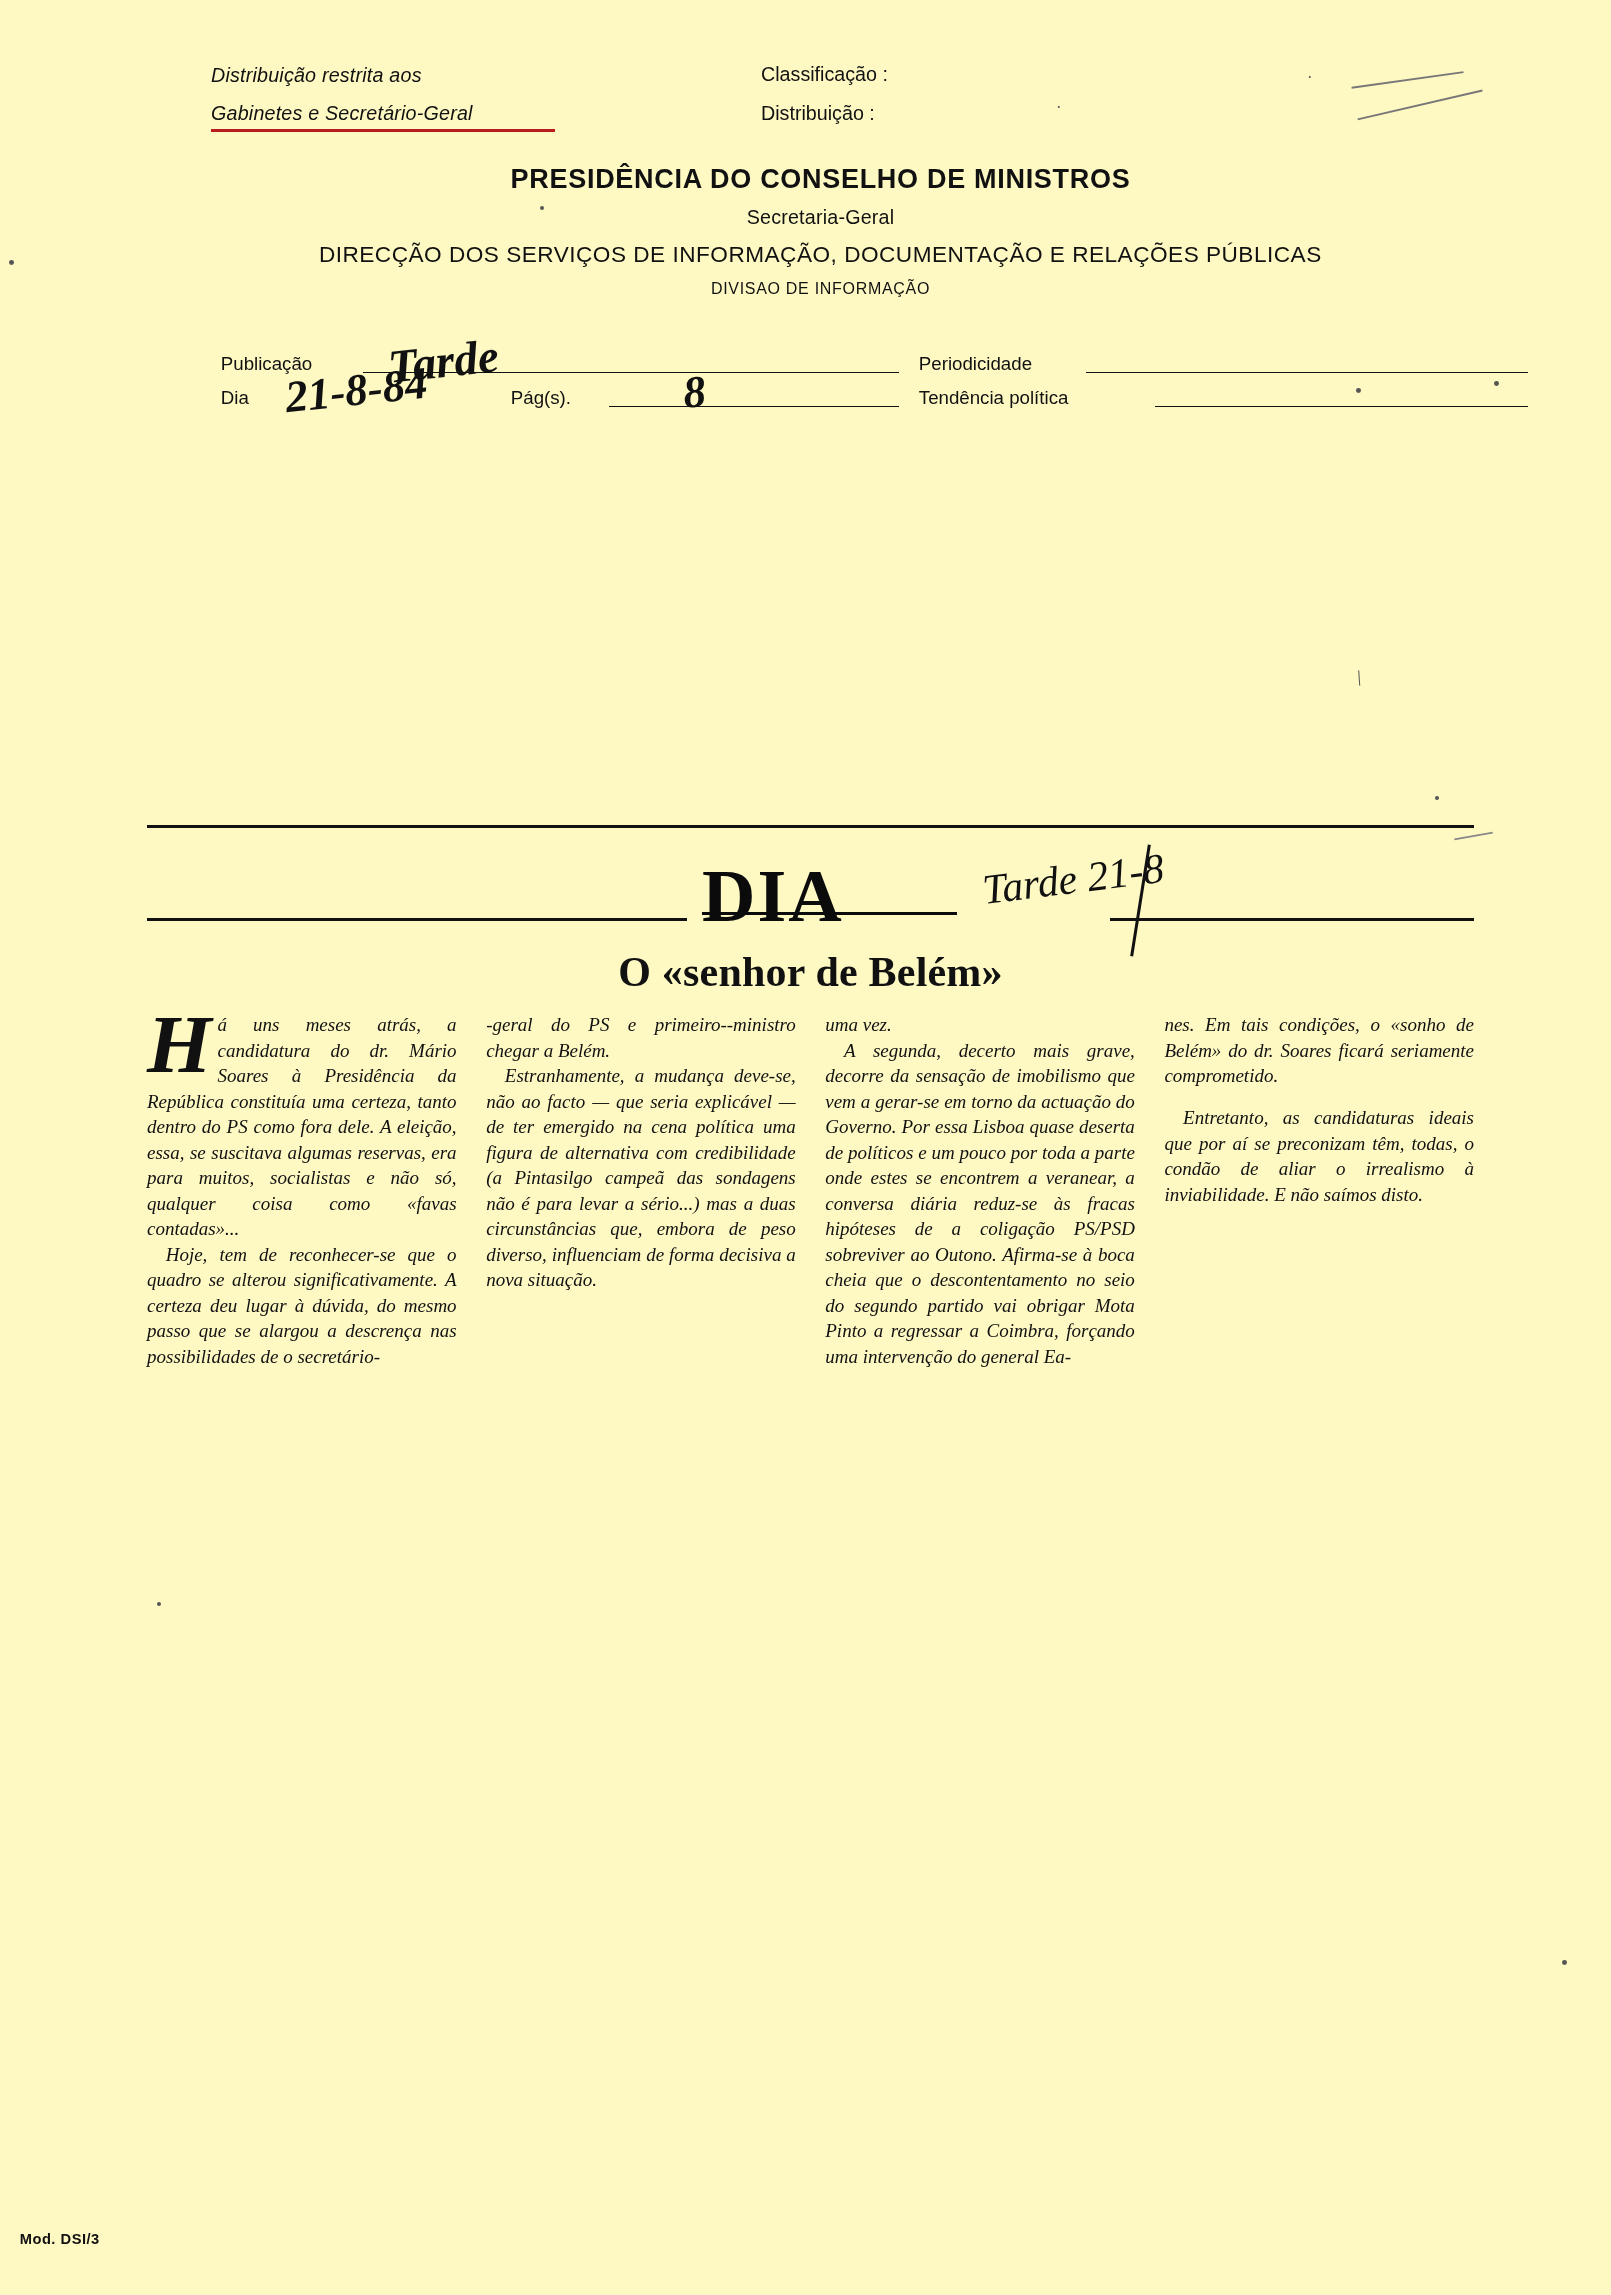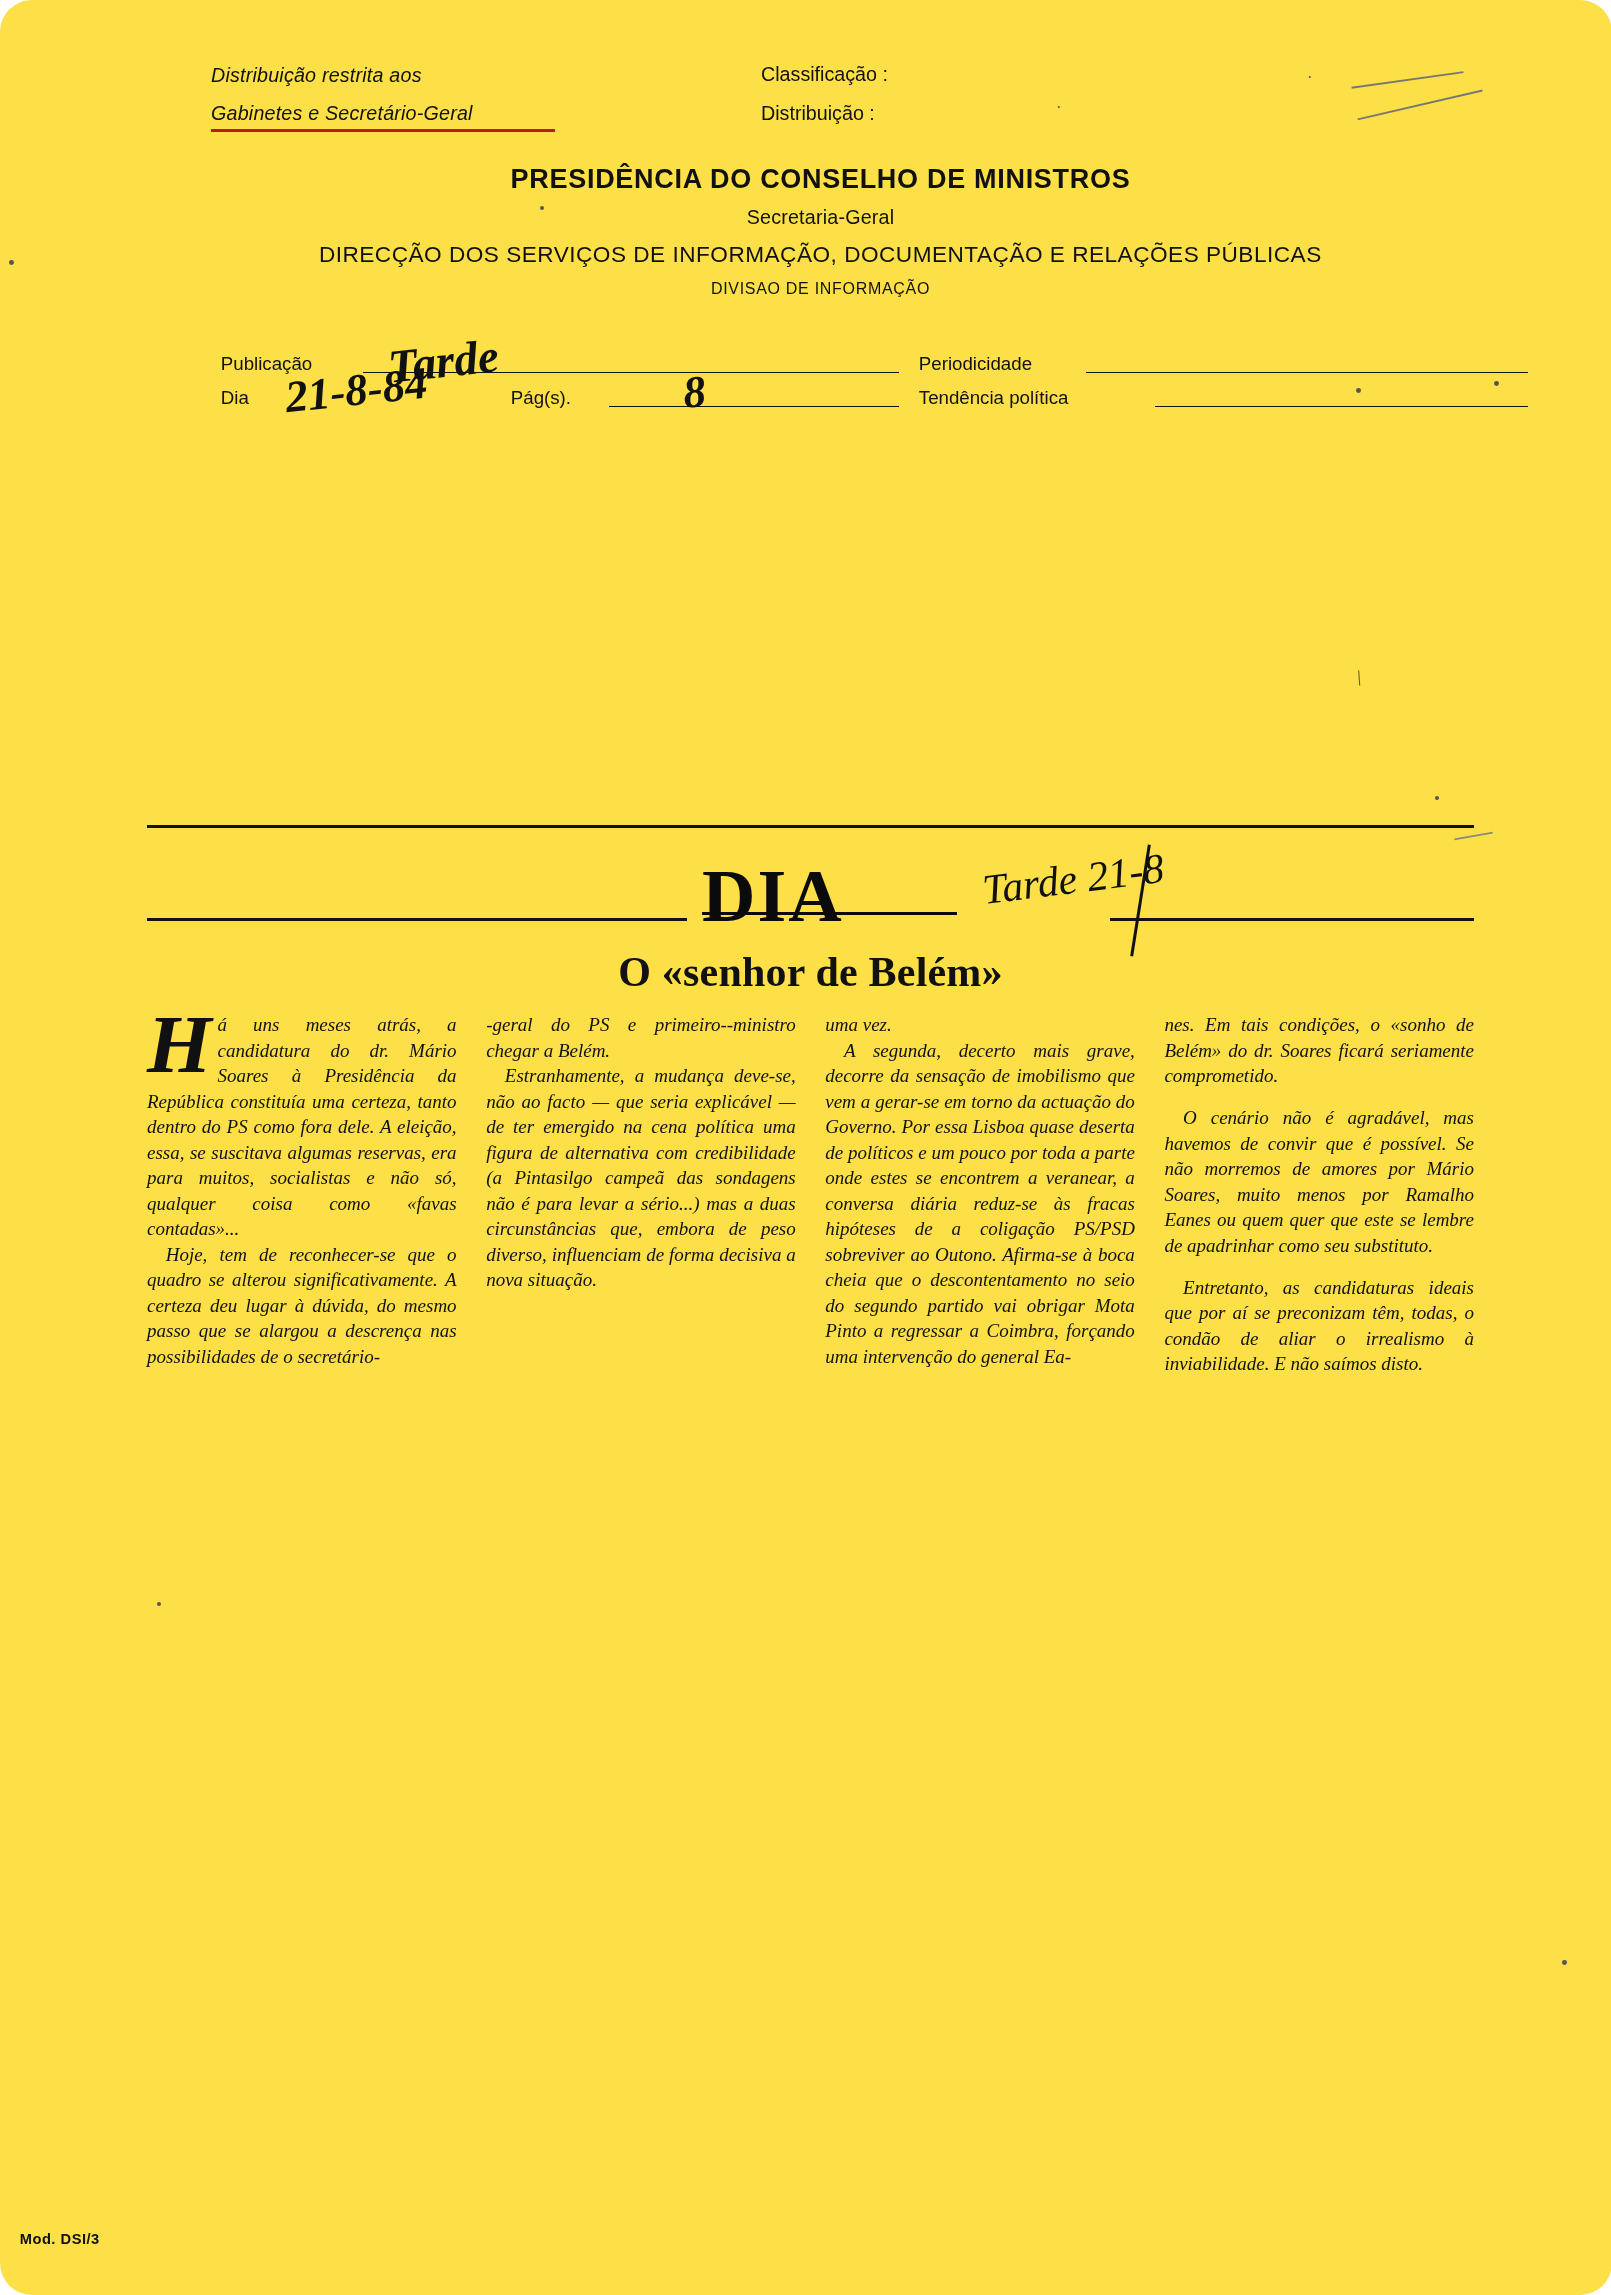--- a/index.html
+++ b/index.html
@@ -11,22 +11,21 @@
     width: 1612px;
     height: 2295px;
     position: relative;
     font-family: "Liberation Serif", serif;
     color: #111;
     overflow: hidden;
   }
   .page {
     position: absolute;
     inset: 0;
-    background: #fde047;
-    border-radius: 32px;
+    background: #fef9c3;
   }
 
   
   .form-block {
     position: absolute;
     left: 211px;
     top: 59px;
     width: 1219px;
   }
   .restricted {
@@ -362,21 +361,20 @@
         <p>Estranhamente, a mudança deve-se, não ao facto — que seria explicável — de ter emergido na cena política uma figura de alternativa com credibilidade (a Pintasilgo campeã das sondagens não é para levar a sério...) mas a duas circunstâncias que, embora de peso diverso, influenciam de forma decisiva a nova situação.</p>
       </div>
 
       <div class="col">
         <p class="noind">uma vez.</p>
         <p>A segunda, decerto mais grave, decorre da sensação de imobilismo que vem a gerar-se em torno da actuação do Governo. Por essa Lisboa quase deserta de políticos e um pouco por toda a parte onde estes se encontrem a veranear, a conversa diária reduz-se às fracas hipóteses de a coligação PS/PSD sobreviver ao Outono. Afirma-se à boca cheia que o descontentamento no seio do segundo partido vai obrigar Mota Pinto a regressar a Coimbra, forçando uma intervenção do general Ea-</p>
       </div>
 
       <div class="col">
         <p class="noind">nes. Em tais condições, o «sonho de Belém» do dr. Soares ficará seriamente comprometido.</p>
-        <p class="gap">O cenário não é agradável, mas havemos de convir que é possível. Se não morremos de amores por Mário Soares, muito menos por Ramalho Eanes ou quem quer que este se lembre de apadrinhar como seu substituto.</p>
         <p class="gap">Entretanto, as candidaturas ideais que por aí se preconizam têm, todas, o condão de aliar o irrealismo à inviabilidade. E não saímos disto.</p>
       </div>
 
     </div>
   </div>
 
   <div class="mod">Mod. DSI/3</div>
 
 </div>
 

